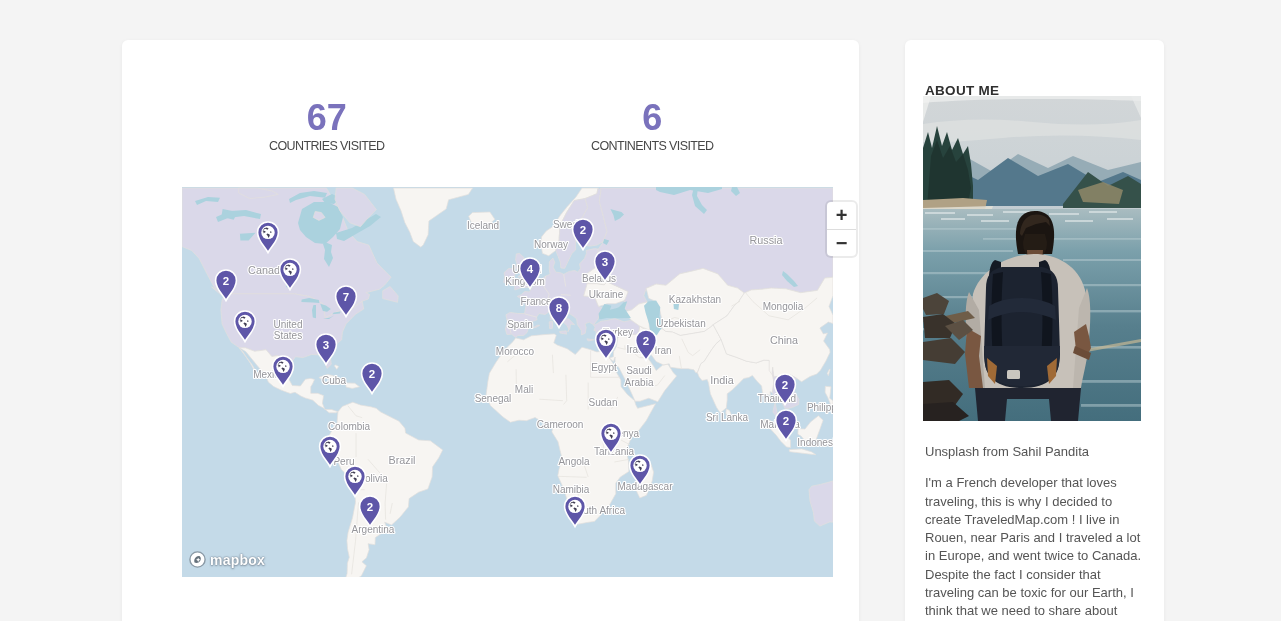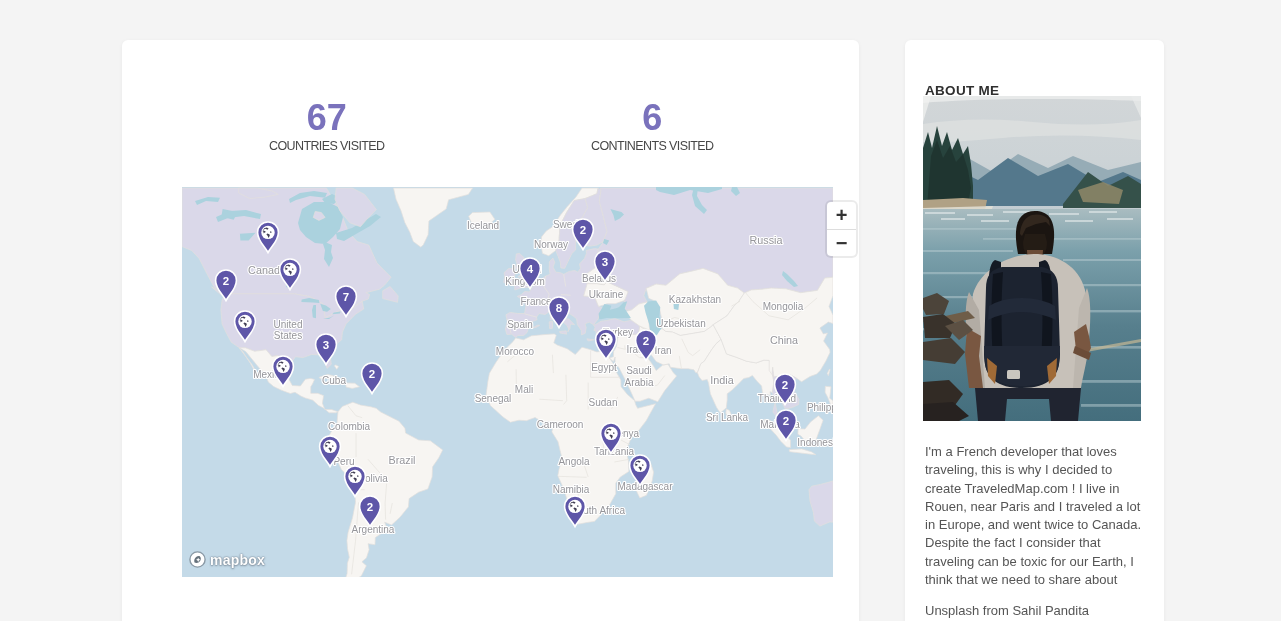--- a/index.html
+++ b/index.html
@@ -391,15 +391,15 @@
 <path d="M0,246 L28,242 L42,256 L32,268 L0,264 Z" fill="#453d34"></path>
 <path d="M0,286 L26,284 L40,298 L30,312 L0,310 Z" fill="#322b25"></path>
 <path d="M0,308 L30,306 L46,320 L36,325 L0,325 Z" fill="#272220"></path>
 </g>
 <path d="M0,0 L218,0 L218,5 C150,2 60,2 0,7 Z" fill="#eceded" opacity="0.8"></path>
 <path d="M0,0 L8,0 L0,26 Z" fill="#f2f2f1" opacity="0.7"></path>
 <path d="M218,0 L218,22 L208,0 Z" fill="#e9ebeb" opacity="0.7"></path>
 </svg>
     </div>
   <div id="bio">
+    <p>Unsplash from Sahil Pandita</p>
     <p>I'm a French developer that loves traveling, this is why I decided to create TraveledMap.com ! I live in Rouen, near Paris and I traveled a lot in Europe, and went twice to Canada. Despite the fact I consider that traveling can be toxic for our Earth, I think that we need to share about</p>
-    <p>Unsplash from Sahil Pandita</p>
   </div>
 </div>
 </body></html>

